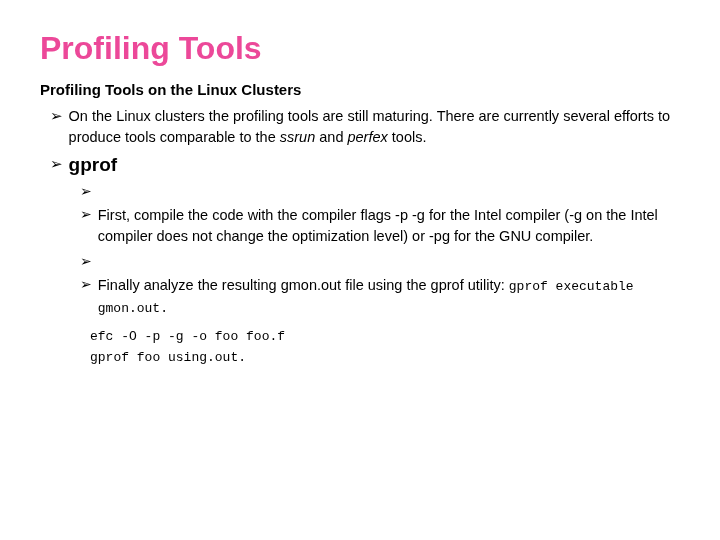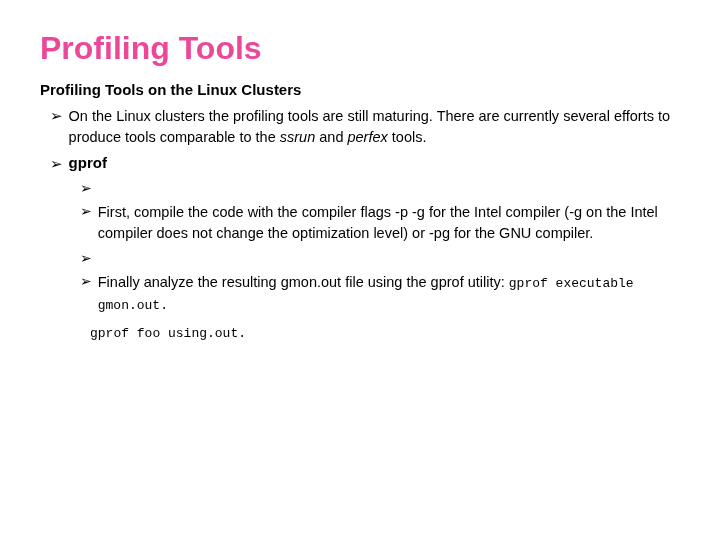--- a/index.html
+++ b/index.html
@@ -63,21 +63,21 @@
     }
 
     .content-text {
       font-family: Arial, sans-serif;
       font-size: 14.5px;
       line-height: 1.45;
     }
 
     .gprof-label {
       font-family: Arial, sans-serif;
-      font-size: 15px;
+      font-size: 19px;
       font-weight: bold;
     }
 
     em {
       font-style: italic;
     }
 
     .inline-code {
       font-family: 'Courier New', Courier, monospace;
       font-size: 13px;
@@ -132,14 +132,15 @@
 
 <div class="bullet-level2">
   <span class="bullet-icon">➢</span>
   <span class="content-text">
     Finally analyze the resulting gmon.out file using the gprof
     utility: <span class="inline-code">gprof executable gmon.out.</span>
   </span>
 </div>
 
 <div class="code-block">
+  <span class="code-line">efc -O -p -g -o foo foo.f</span>
   <span class="code-line">gprof foo using.out.</span>
 </div>
 
 </body></html>

